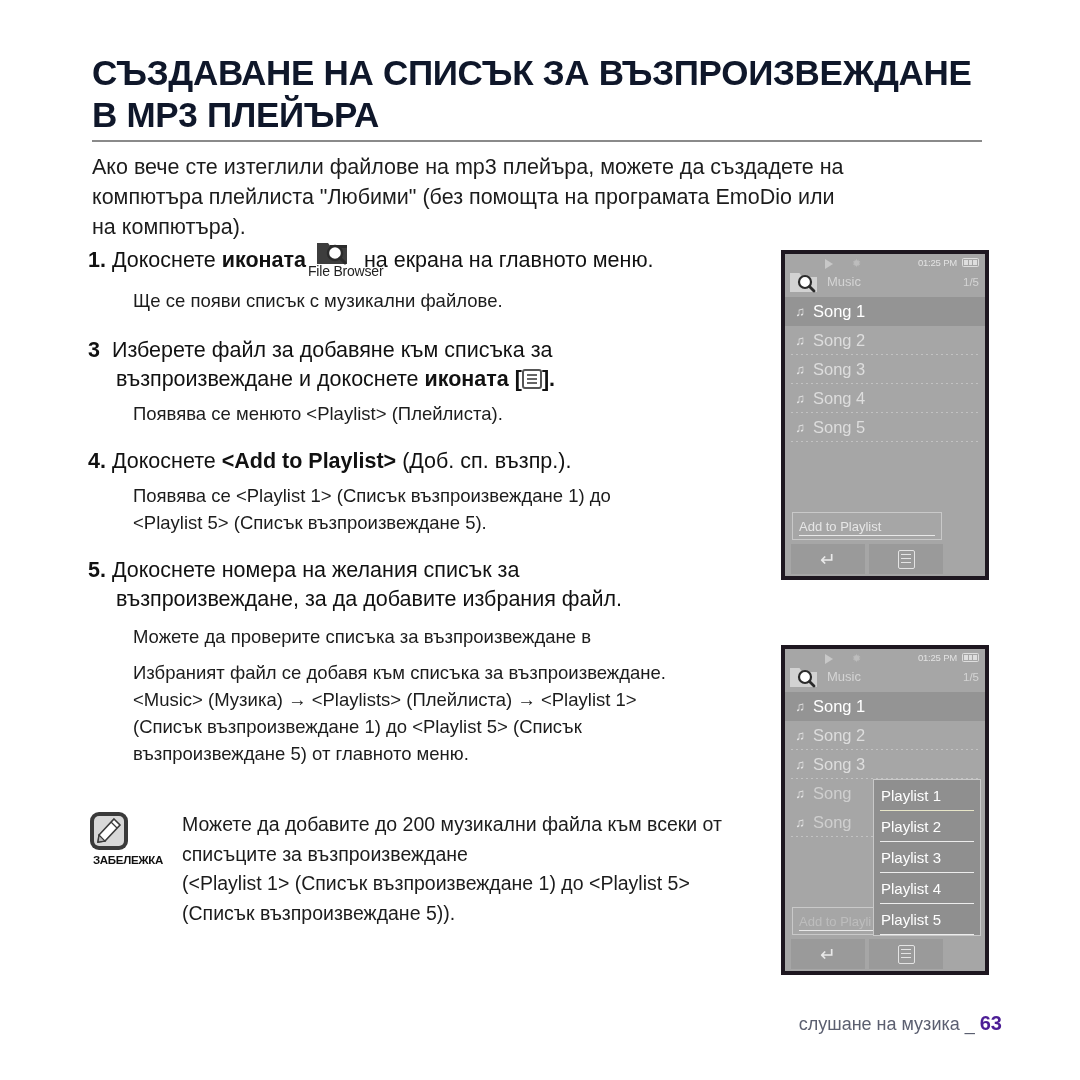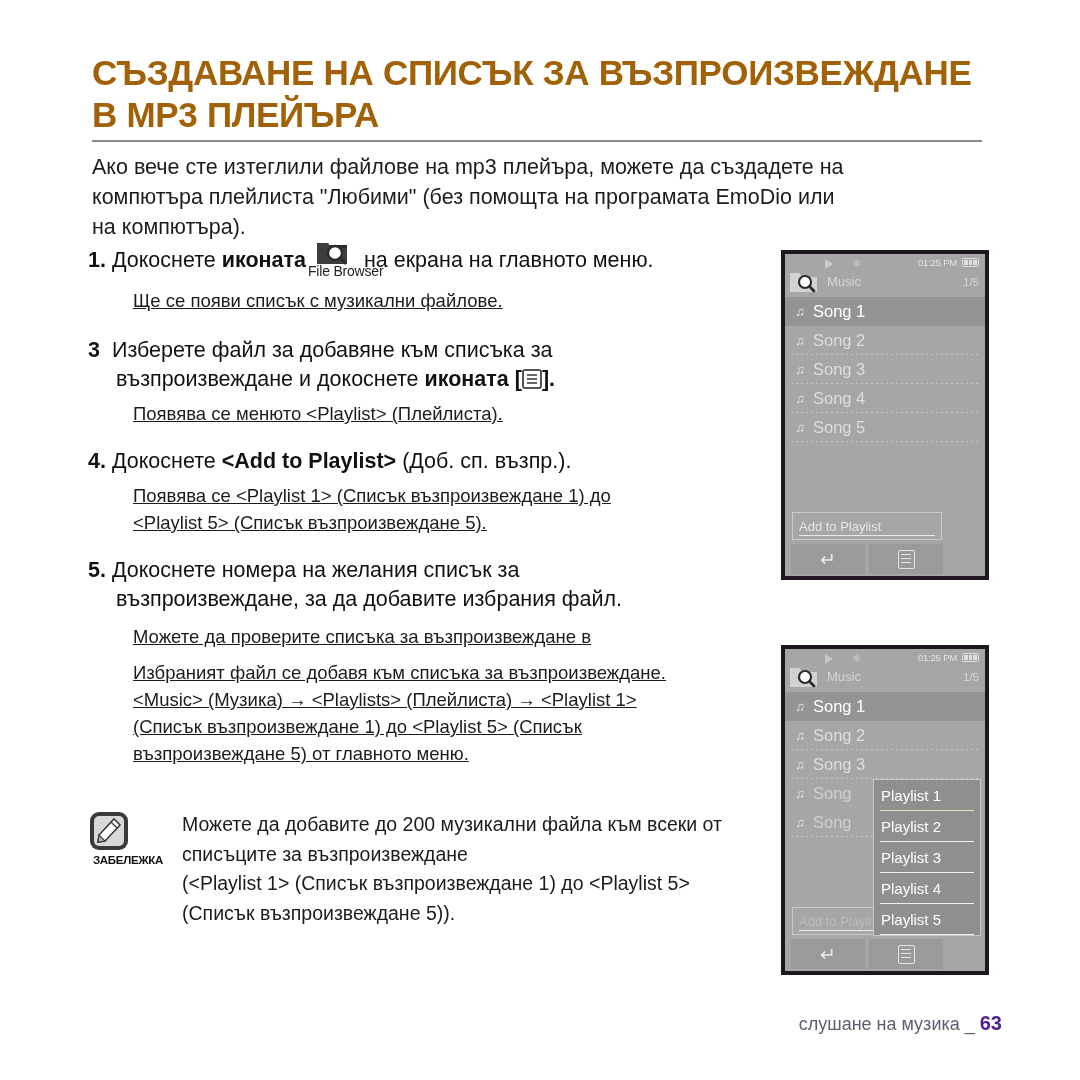--- a/index.html
+++ b/index.html
@@ -28,21 +28,21 @@
     position: absolute;
     left: 92px;
     top: 52px;
     width: 890px;
   }
   .title-line {
     font-size: 35px;
     font-weight: bold;
     letter-spacing: -0.3px;
     line-height: 42px;
-    color: #a16207;
+    color: #0f172a;
     white-space: nowrap;
   }
   .title-rule {
     position: absolute;
     left: 92px;
     top: 140px;
     width: 890px;
     height: 2px;
     background: #8a8a8a;
   }
@@ -79,21 +79,20 @@
   .step-num {
     font-weight: bold;
   }
   .b { font-weight: bold; margin-top: 44px; }
   .sub {
     font-size: 18.5px;
     line-height: 27px;
     color: #1c1c1c;
     margin-left: 45px;
     white-space: nowrap;
-    text-decoration: underline;
   }
 
   
   .fb-icon-wrap {
     display: inline-block;
     position: relative;
     width: 46px;
     height: 22px;
     vertical-align: -4px;
   }

